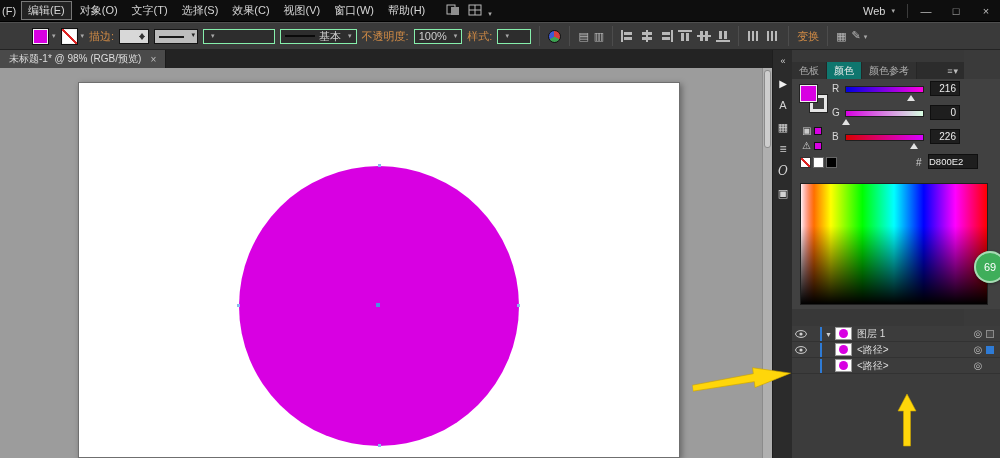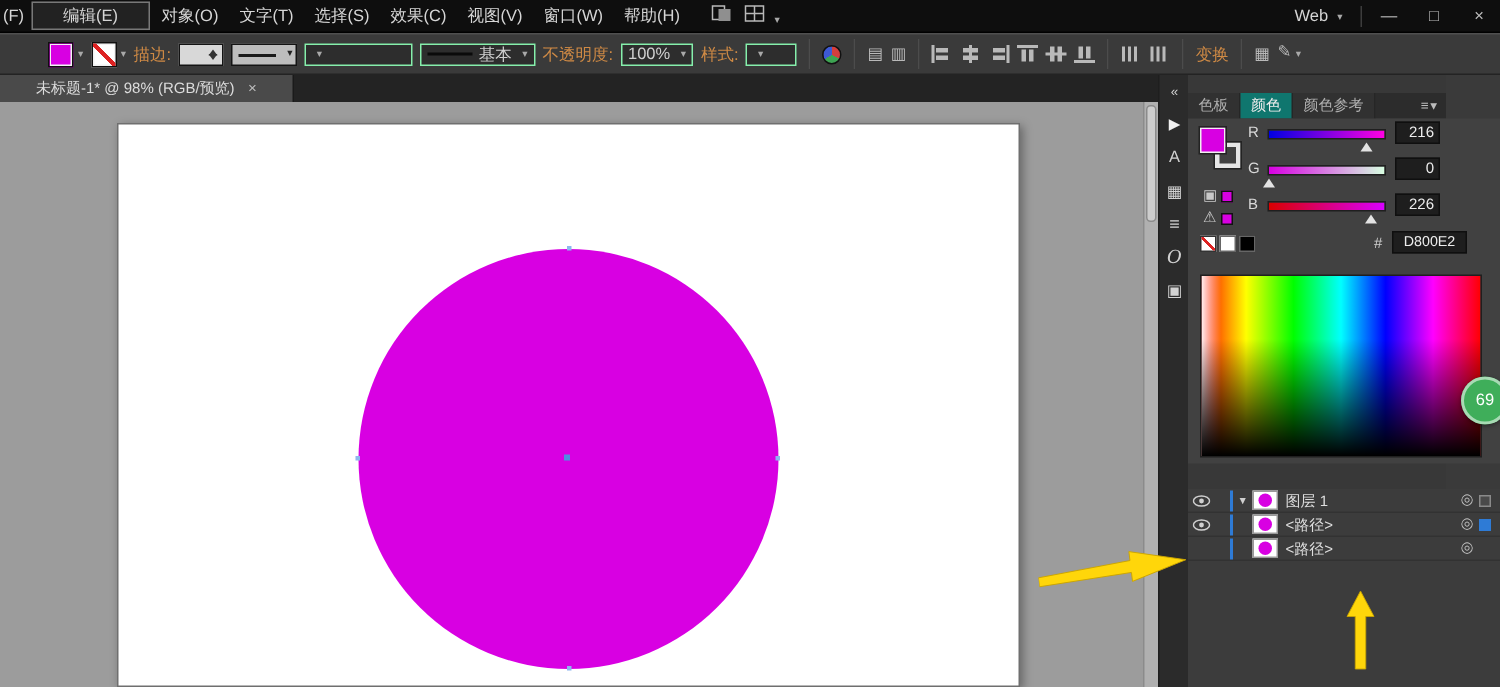--- a/index.html
+++ b/index.html
@@ -4,21 +4,21 @@
 <style>
   *{box-sizing:border-box;margin:0;padding:0;}
   html,body{width:1000px;height:458px;overflow:hidden;}
   body{position:relative;background:#3a3a3a;font-family:"Liberation Sans","DejaVu Sans",sans-serif;
        -webkit-font-smoothing:antialiased;cursor:default;}
 
   
   #menubar{position:absolute;left:0;top:0;width:1000px;height:22px;background:#0e0e0e;
            display:flex;align-items:center;color:#d6d6d6;font-size:11px;border-bottom:1px solid #000;}
   .mb-item{padding:2px 7px;white-space:nowrap;}
-  .mb-item.boxed{border:1px solid #787878;background:#222;padding:1px 20px;margin:0 1px;}
+  .mb-item.boxed{border:1px solid #787878;background:#222;padding:1px 6px;margin:0 1px;}
   .mb-partial{padding:2px 4px 2px 2px;}
   .mb-icons{display:flex;align-items:center;gap:8px;margin-left:14px;}
   .mb-right{margin-left:auto;display:flex;align-items:center;gap:6px;padding-right:2px;}
   .mb-sep{width:1px;height:14px;background:#3c3c3c;}
   .wsp{display:flex;align-items:center;gap:3px;padding:0 6px;}
   .g-dd::after{content:"▾";font-size:7px;color:#a9a9a9;margin-left:3px;}
   .winbtn{width:24px;text-align:center;color:#bdbdbd;font-size:11px;padding:2px 0;}
 
   
   #toolbar{position:absolute;left:0;top:22px;width:1000px;height:28px;background:#3a3a3a;
@@ -55,21 +55,21 @@
   .al-m::after{left:3px;top:1px;width:3px;height:10px;box-shadow:5px 0 0 #b9b9b9;}
   .al-b::before{left:0;right:0;bottom:0;height:2px;}
   .al-b::after{left:3px;top:1px;width:3px;height:8px;box-shadow:5px 0 0 #b9b9b9;}
   .dist::before{left:1px;top:1px;width:2px;height:10px;box-shadow:4px 0 0 #b9b9b9,8px 0 0 #b9b9b9;}
   .dist::after{display:none;}
   .glyph-ico{color:#b9b9b9;font-size:11px;line-height:12px;}
 
   
   #tabbar{position:absolute;left:0;top:50px;width:772px;height:18px;background:#232323;display:flex;align-items:stretch;}
   .doc-tab{display:inline-flex;align-items:center;gap:9px;background:#4a4a4a;color:#dcdcdc;
-           font-size:10px;padding:0 24px;border-right:1px solid #1a1a1a;}
+           font-size:10px;padding:0 9px;border-right:1px solid #1a1a1a;}
   .tab-close{color:#bdbdbd;font-size:10px;}
 
   
   #canvas{position:absolute;left:0;top:68px;width:762px;height:390px;background:#9c9c9c;overflow:hidden;}
   #artboard{position:absolute;left:78px;top:14px;width:602px;height:376px;background:#ffffff;
             border:1px solid #6f6f6f;box-shadow:2px 2px 6px rgba(0,0,0,.35);}
   #shape{position:absolute;left:160px;top:83px;width:280px;height:280px;border-radius:50%;}
   .anchor{position:absolute;width:3px;height:3px;background:#8db6ef;}
   #centerdot{position:absolute;left:297px;top:220px;width:4px;height:4px;background:#4d8fe0;}
 
@@ -115,21 +115,21 @@
   .mini-row{position:absolute;display:flex;align-items:center;gap:3px;color:#c9c9c9;font-size:10px;}
   .mini-swatch{width:8px;height:8px;border:1px solid #111;}
   .bw-row{position:absolute;left:8px;top:78px;display:flex;gap:2px;}
   .nonesw{width:11px;height:11px;background:#fff;border:1px solid #333;position:relative;}
   .nonesw::before{content:"";position:absolute;inset:0;
         background:linear-gradient(45deg,transparent 42%,#d22 42%,#d22 58%,transparent 58%);}
   .wsw{width:11px;height:11px;background:#fff;border:1px solid #666;}
   .bsw{width:11px;height:11px;background:#000;border:1px solid #666;}
   .hexlabel{position:absolute;left:124px;top:78px;color:#cfcfcf;font-size:10px;}
   .hexbox{position:absolute;left:136px;top:75px;width:50px;height:15px;background:#1e1e1e;border:1px solid #0f0f0f;
-          color:#ededed;font-size:9.5px;text-align:center;line-height:14px;}
+          color:#ededed;font-size:9.5px;text-align:left;line-height:14px;}
   #spectrum{position:absolute;left:8px;top:104px;width:188px;height:122px;border:1px solid #1f1f1f;
      background:
        linear-gradient(to bottom,rgba(0,0,0,0) 35%,#000 100%),
        linear-gradient(to right,rgba(255,255,255,.95) 0,rgba(255,255,255,0) 7%),
        linear-gradient(to right,#f00 0%,#ff0 16%,#0f0 33%,#0ff 50%,#00f 66%,#f0f 83%,#f00 100%);}
 
   #layertabs{top:259px;}
   #layersbody{position:absolute;left:0;top:276px;width:208px;bottom:0;background:#3c3c3c;}
   .lrow{display:flex;align-items:center;height:16px;border-bottom:1px solid #323232;padding:0 2px;gap:2px;
         color:#dedede;font-size:10px;}

